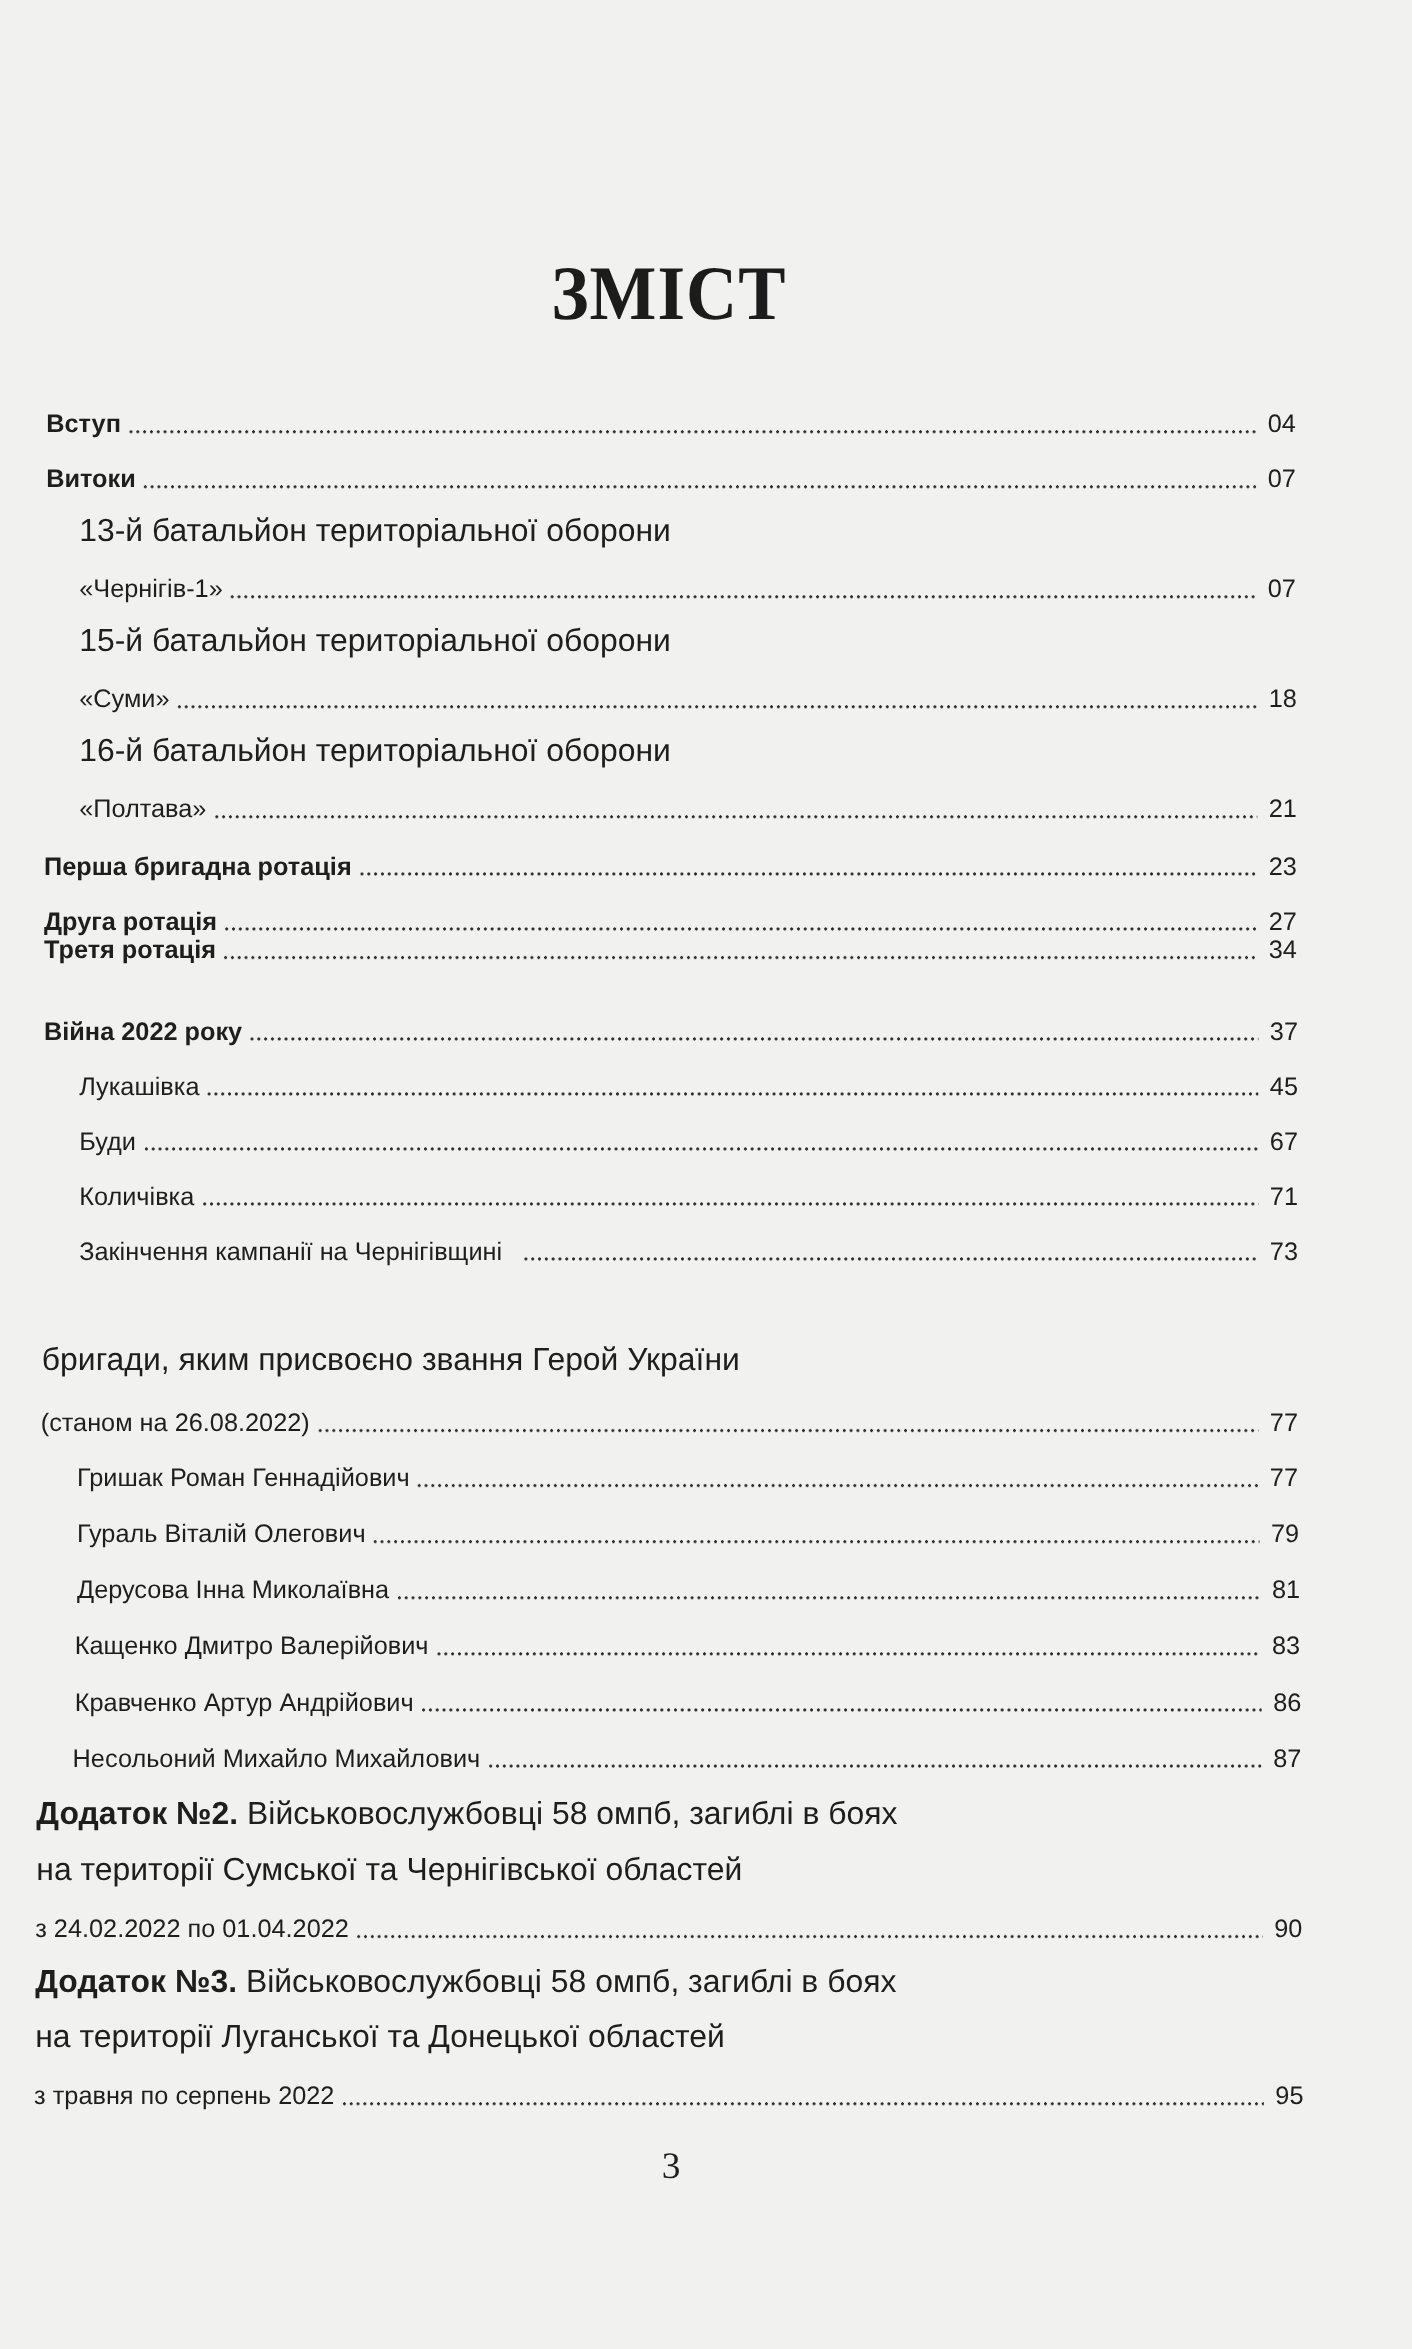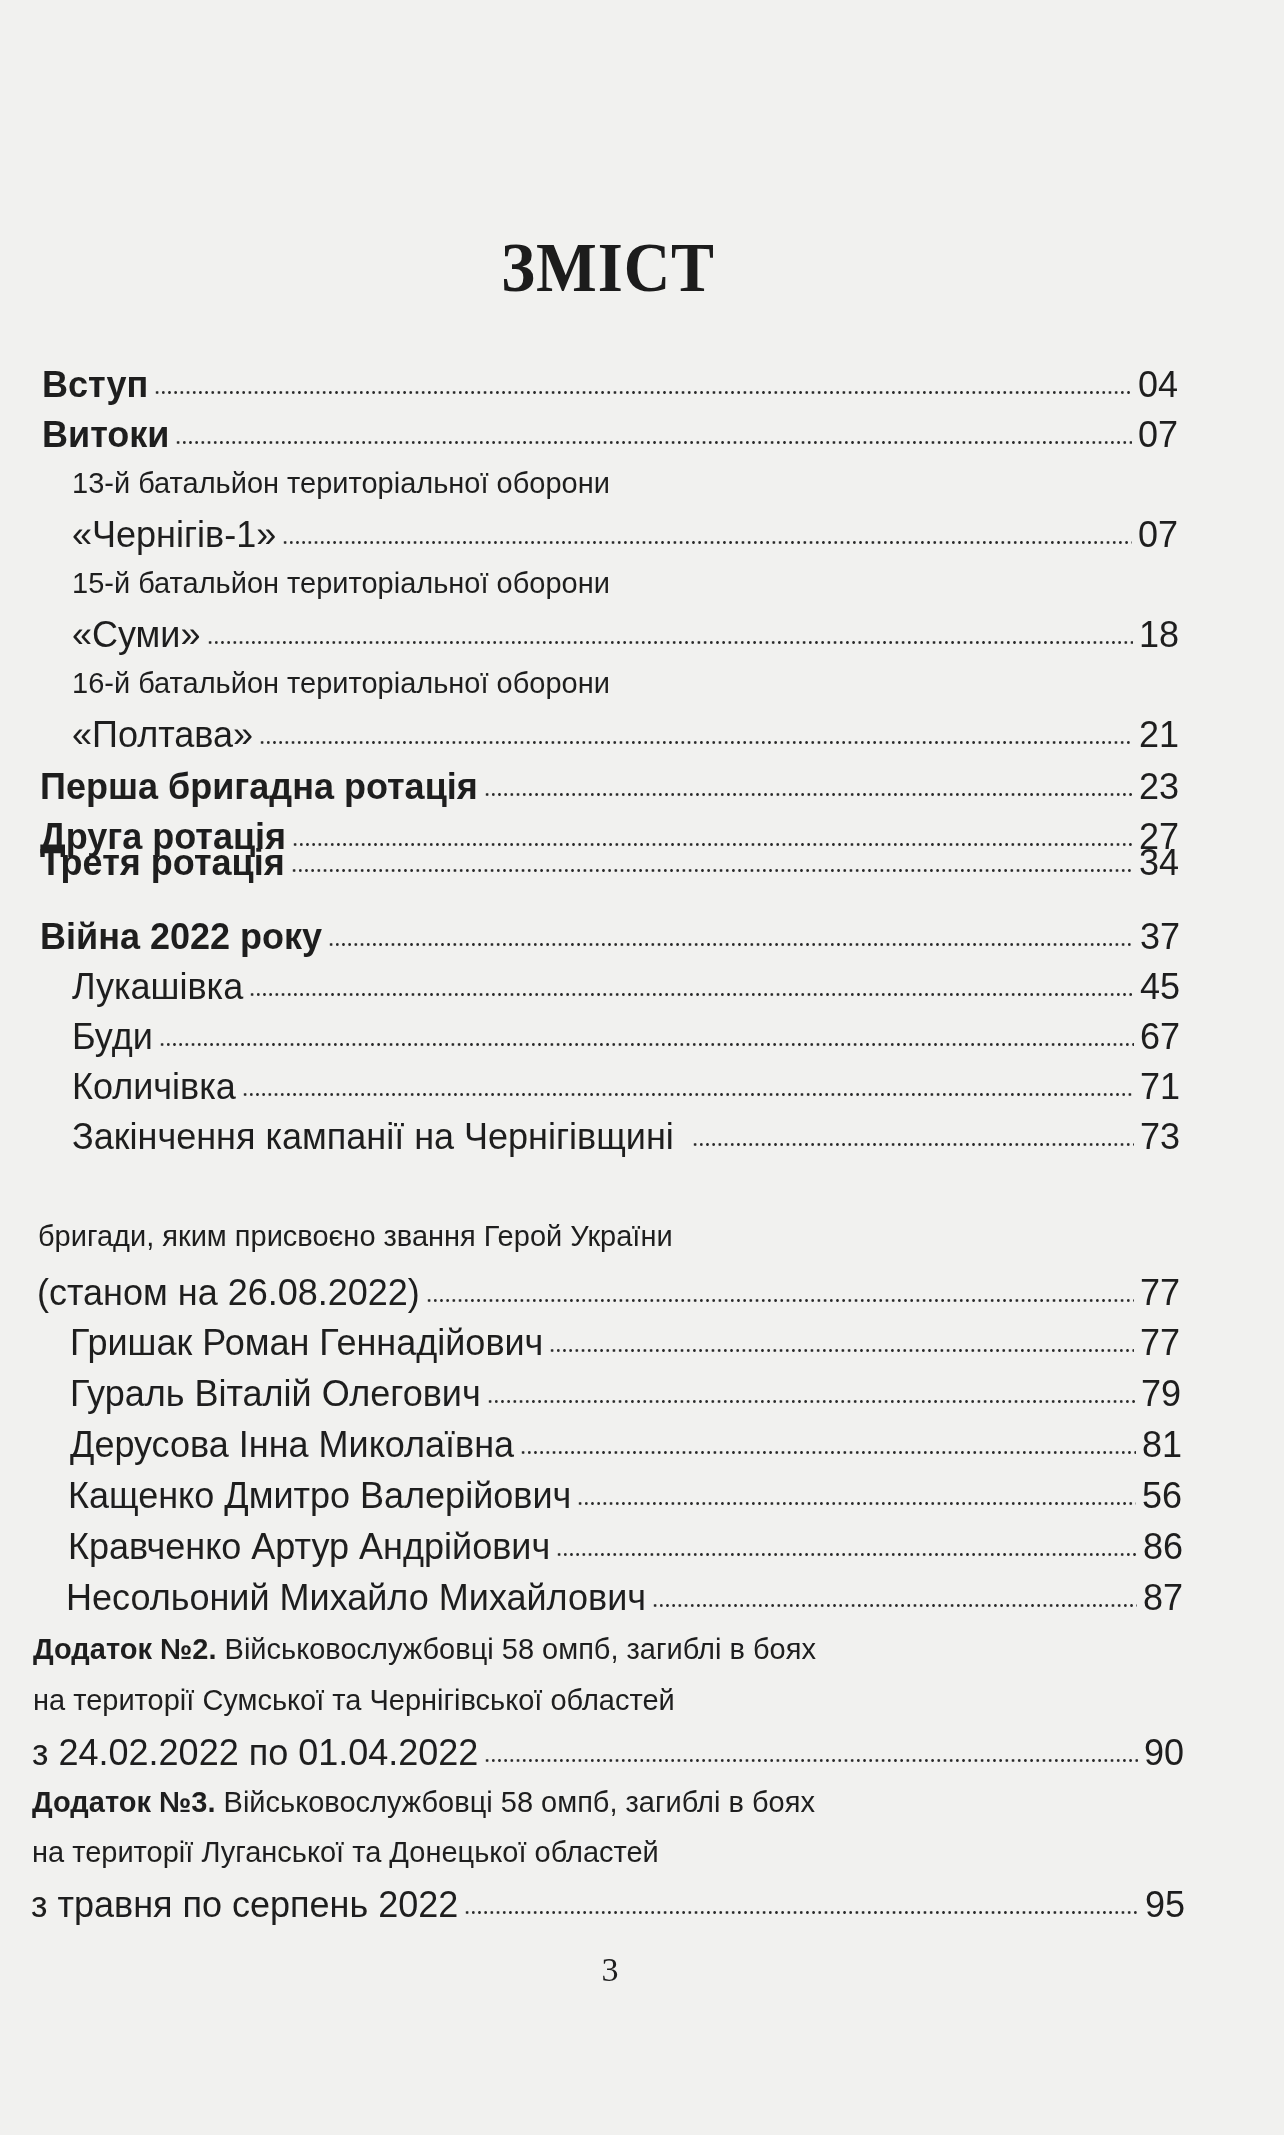--- a/index.html
+++ b/index.html
@@ -18,21 +18,21 @@
     font-size: 70px; line-height: 80px;
     letter-spacing: 1px;
     transform: scaleX(0.92);
     transform-origin: 608px 0;
     color: #1c1c1c;
   }
   .row {
     position: absolute;
     height: 40px;
     display: flex; align-items: flex-end;
-    font-size: 36px; line-height: 34px;
+    font-size: 23px; line-height: 34px;
     white-space: nowrap;
   }
   .row .label { flex: 0 0 auto; }
   .row.main .label { font-weight: bold; }
   .row .leader {
     flex: 1 1 auto;
     margin: 0 6px 8px 6px;
     height: 3px;
     background-image: radial-gradient(circle, #2a2a2a 1.2px, transparent 1.5px);
     background-size: 6.2px 3px;
@@ -156,21 +156,21 @@
     <span class="page-num">79</span>
   </div>
   <div class="row" style="left:70px; width:1112px; top:1422px;">
     <span class="label">Дерусова Інна Миколаївна</span>
     <span class="leader"></span>
     <span class="page-num">81</span>
   </div>
   <div class="row" style="left:68px; width:1114px; top:1473px;">
     <span class="label">Кащенко Дмитро Валерійович</span>
     <span class="leader"></span>
-    <span class="page-num">56</span>
+    <span class="page-num">83</span>
   </div>
   <div class="row" style="left:68px; width:1115px; top:1524px;">
     <span class="label">Кравченко Артур Андрійович</span>
     <span class="leader"></span>
     <span class="page-num">86</span>
   </div>
   <div class="row" style="left:66px; width:1117px; top:1575px;">
     <span class="label">Несольоний Михайло Михайлович</span>
     <span class="leader"></span>
     <span class="page-num">87</span>

